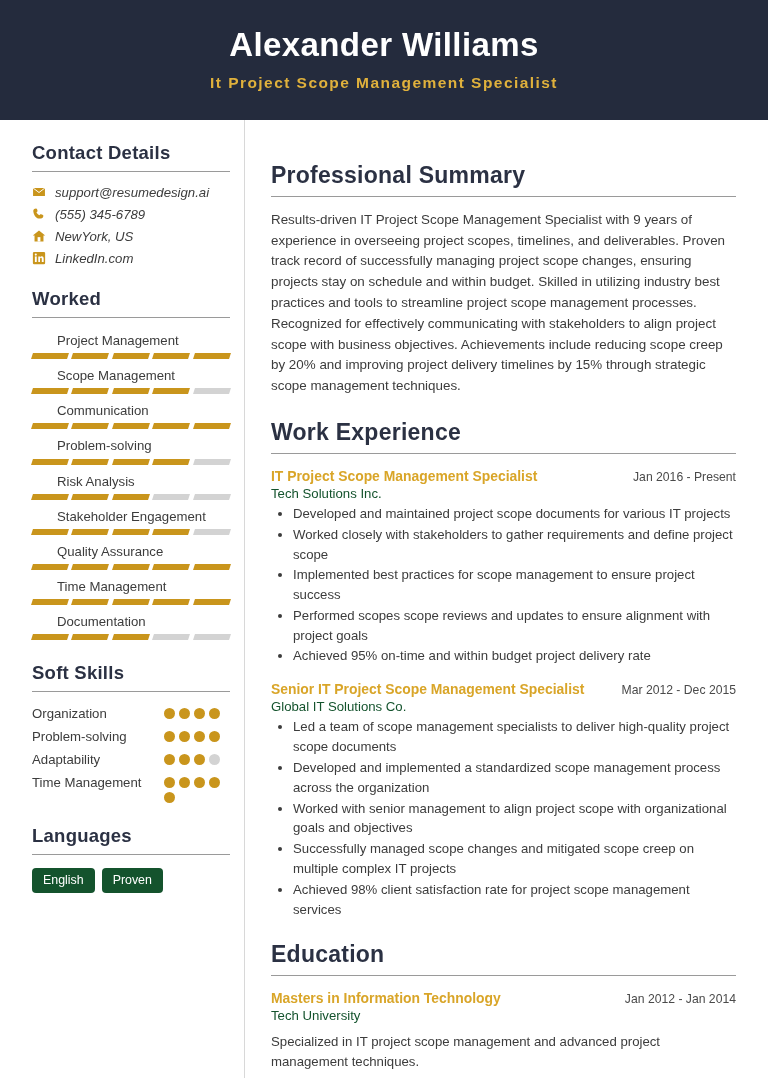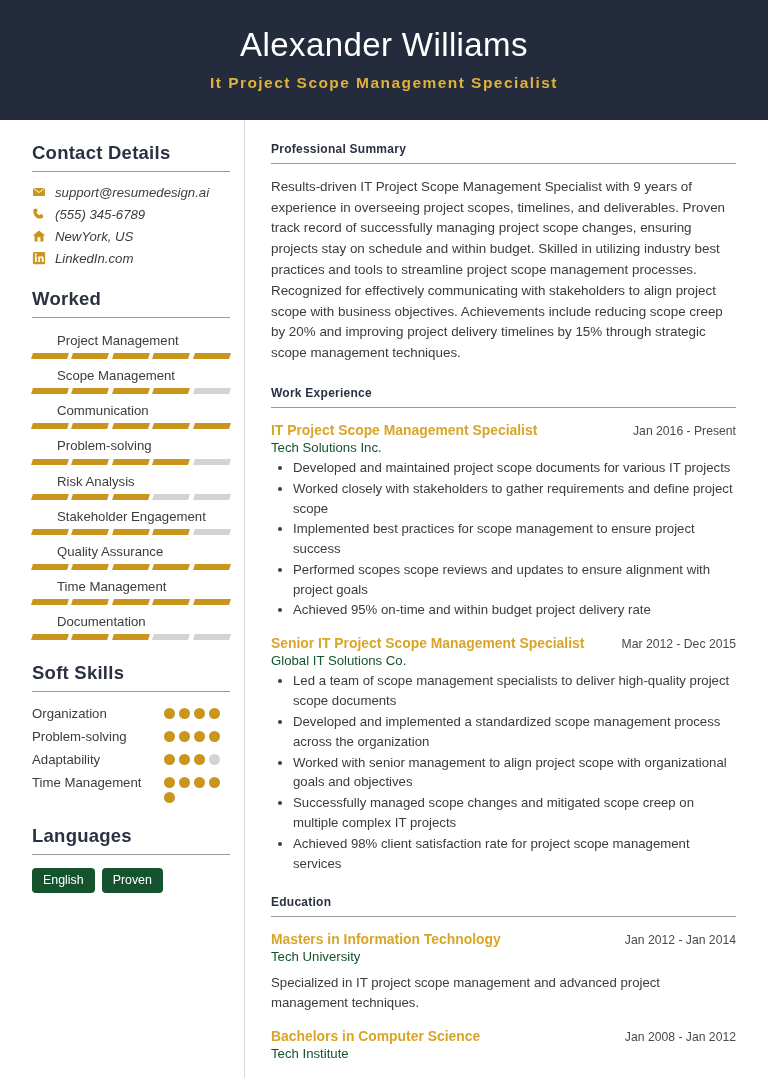--- a/index.html
+++ b/index.html
@@ -15,21 +15,21 @@
 
   
   .header {
     background: #242B3D;
     padding: 26px 20px 28px;
     text-align: center;
   }
   .name {
     color:#ffffff;
     font-size: 33px;
-    font-weight: normal;
+    font-weight: bold;
     letter-spacing: .4px;
     line-height: 1.18;
     margin: 0 0 9px;
   }
   .subtitle {
     color:#E0B13C;
     font-size: 15.5px;
     font-weight: bold;
     letter-spacing: 1.45px;
     margin: 0;
@@ -51,21 +51,21 @@
   }
 
   
   .sec-title {
     font-size: 18.5px;
     font-weight: bold;
     color: #2b3143;
     letter-spacing: .25px;
     margin: 0 0 7px;
   }
-  .sec-title.main-title { font-size: 12px; }
+  .sec-title.main-title { font-size: 23px; margin-top: 20px; }
   .rule { height:1px; background:#9a9a9a; margin: 0 0 13px; }
   .sec { margin-bottom: 22px; }
 
   
   .contact-list { margin:0; padding:0; list-style:none; }
   .contact-row {
     display:flex; align-items:center;
     gap: 9px;
     margin-bottom: 7px;
     font-size: 13.2px;

